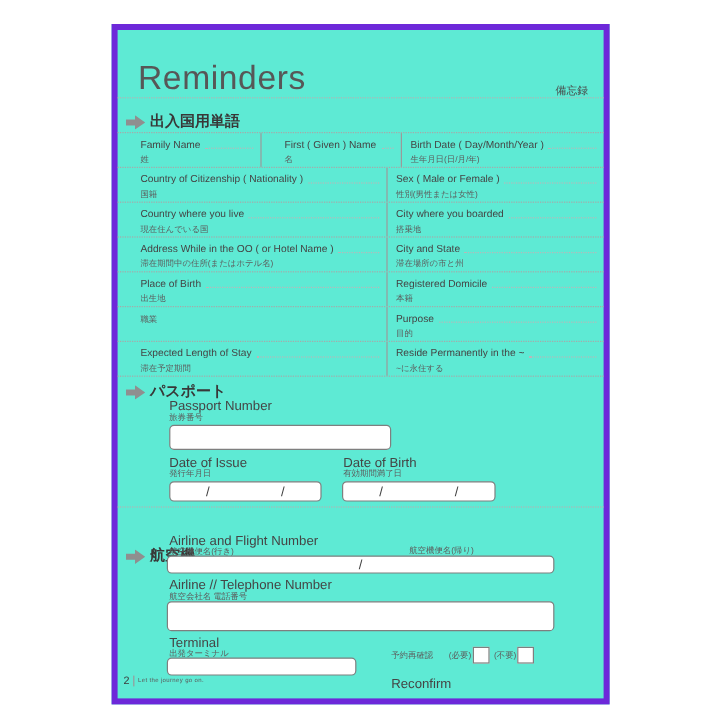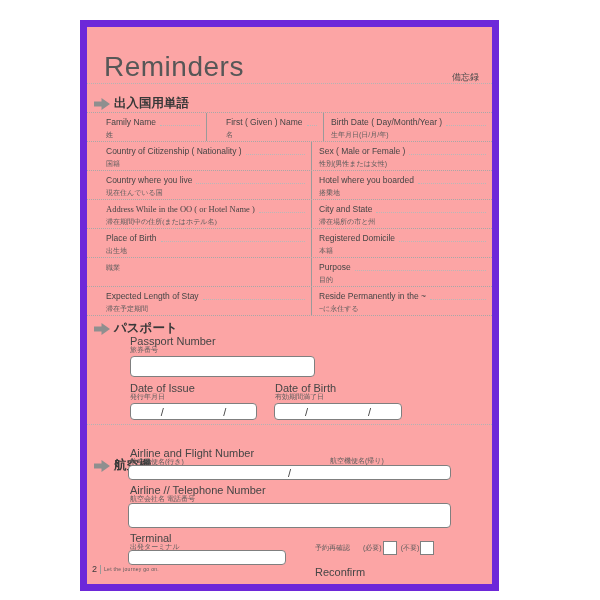--- a/index.html
+++ b/index.html
@@ -2,22 +2,22 @@
 <html><head>
 <meta charset="utf-8">
 <style>
   html,body { margin:0; padding:0; }
   body {
     width:600px; height:600px; background:#ffffff; position:relative;
     font-family:"Liberation Sans", sans-serif; overflow:hidden;
     -webkit-font-smoothing:antialiased;
   }
   .frame {
-    position:absolute; left:80px; top:20px; width:405px; height:557px;
-    border:7px solid #6d28d9; background:#fca5a5;
+    position:absolute; left:93px; top:20px; width:405px; height:557px;
+    border:5px solid #6d28d9; background:#5eead4;
   }
   .abs { position:absolute; }
   .page-title { left:17px; top:24px; font-size:28px; color:#575757; letter-spacing:0.5px; font-weight:500; }
   .page-title-ja { right:13px; top:44px; font-size:9px; color:#4a4a4a; }
   .dot-rule { left:0; right:0; height:0; border-top:1px dotted #b3b3b3; }
   .sec-head { display:flex; align-items:center; gap:4px; font-size:12.5px; color:#383838; font-weight:600; }
   .sec-head svg { display:block; }
 
   
   .wtable { left:0; right:0; border-top:1px dotted #a8a8a8; }
@@ -103,29 +103,29 @@
     <div class="wrow">
       <div class="wcell sep-r" style="width:213px;">
         <div class="en-line">
             <span class="en">Country where you live</span>
             <span class="lead"></span>
           </div>
         <div class="ja-line ja">現在住んでいる国</div>
       </div>
       <div class="wcell" style="flex:1;">
         <div class="en-line">
-            <span class="en">Hotel where you boarded</span>
+            <span class="en">City where you boarded</span>
             <span class="lead"></span>
           </div>
         <div class="ja-line ja">搭乗地</div>
       </div>
     </div>
 
     <div class="wrow">
-      <div class="wcell sep-r" style="width:213px;font-family:Liberation Serif, serif;">
+      <div class="wcell sep-r" style="width:213px;">
         <div class="en-line">
             <span class="en">Address While in the OO ( or Hotel Name )</span>
             <span class="lead"></span>
           </div>
         <div class="ja-line ja">滞在期間中の住所(またはホテル名)</div>
       </div>
       <div class="wcell" style="flex:1;">
         <div class="en-line">
             <span class="en">City and State</span>
             <span class="lead"></span>

